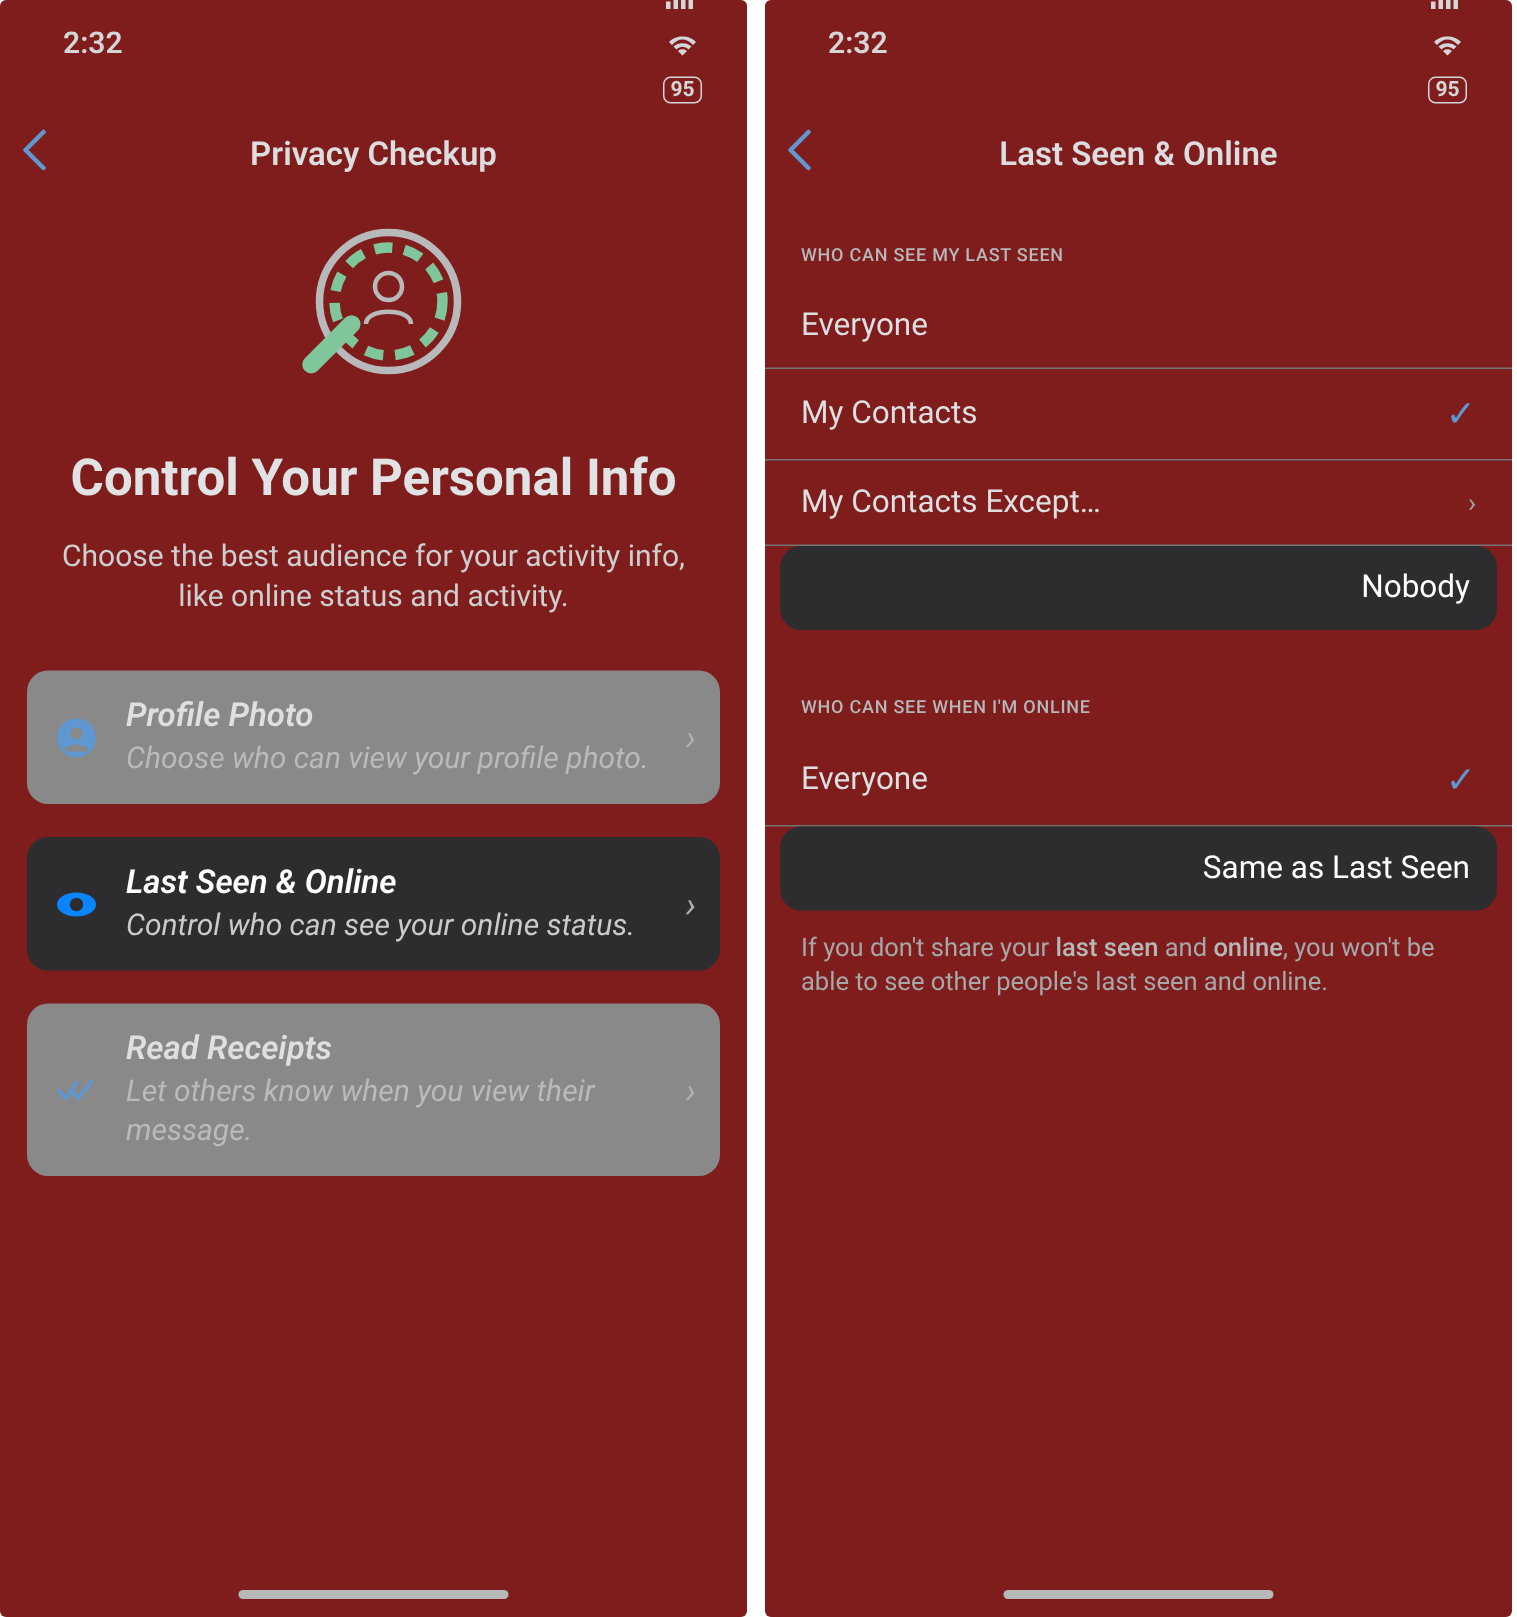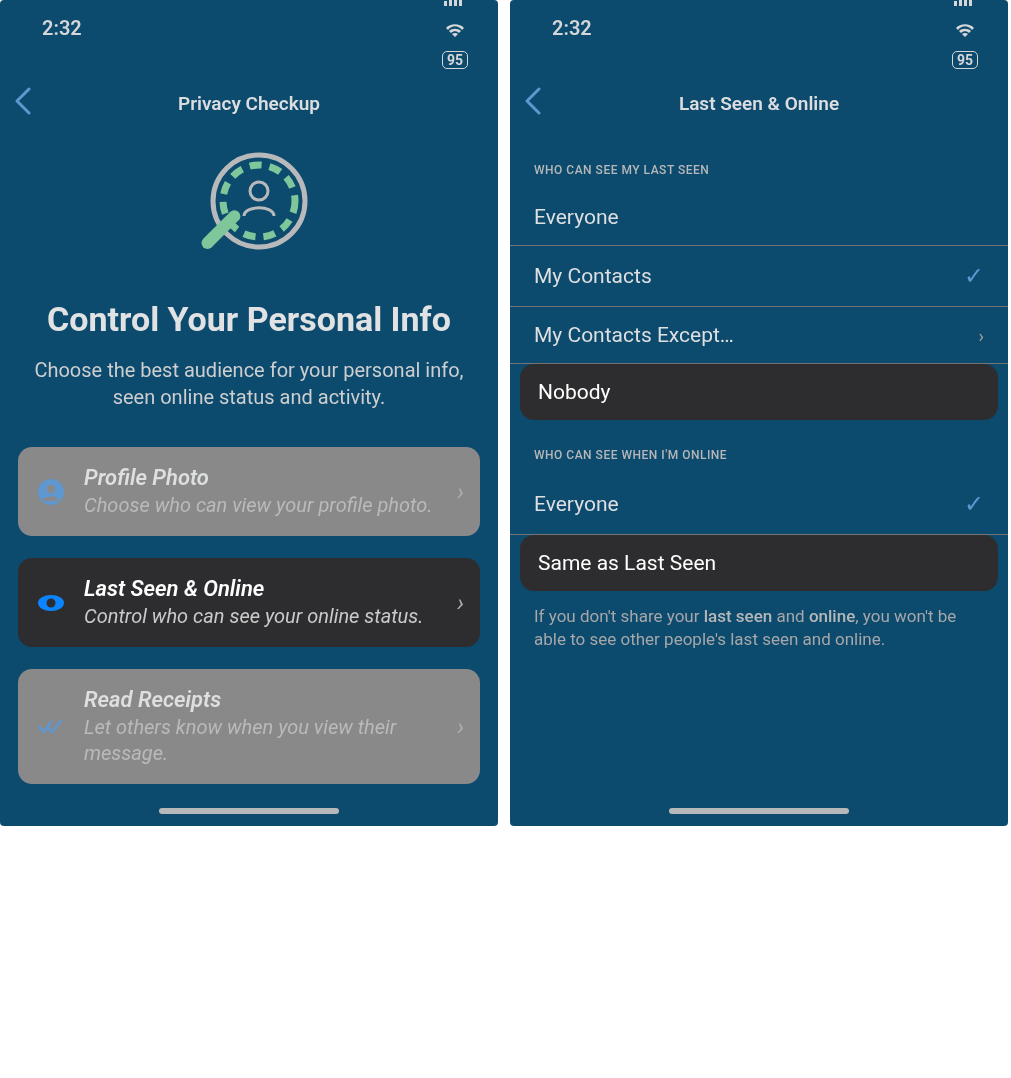--- a/index.html
+++ b/index.html
@@ -5,22 +5,22 @@
   * { box-sizing: border-box; margin: 0; padding: 0; }
   body {
     font-family: -apple-system, BlinkMacSystemFont, "Segoe UI", Roboto, Helvetica, Arial, sans-serif;
     background: #fff;
     display: flex;
     gap: 12px;
     padding: 0;
   }
   .phone {
     width: 498px;
-    height: 826px;
-    background: #0c4a6e;
+    height: 1078px;
+    background: #7f1d1d;
     position: relative;
     overflow: hidden;
     border-radius: 4px;
   }
   .status-bar {
     height: 55px;
     display: flex;
     justify-content: space-between;
     align-items: center;
     padding: 0 30px 0 42px;
@@ -37,21 +37,21 @@
     font-weight: 700;
     line-height: 1;
   }
   .nav-bar {
     height: 60px;
     display: flex;
     align-items: center;
     justify-content: center;
     position: relative;
     color: #dcdddf;
-    font-size: 19px;
+    font-size: 22px;
     font-weight: 600;
     margin-top: 18px;
     text-align: center;
   }
   .back-chevron {
     position: absolute;
     left: 14px;
     color: #5f97d0;
     font-size: 34px;
     font-weight: 300;
@@ -145,21 +145,21 @@
   .list-row {
     padding: 16px 24px;
     color: #dedfe0;
     font-size: 21px;
     display: flex;
     justify-content: space-between;
     align-items: center;
     cursor: pointer;
     border-bottom: 1px solid #747475;
   }
-  .list-row:last-child { border-bottom: none; }
+  .list-row:last-child { border-bottom: none; justify-content: flex-end; }
   .list-row.highlighted {
     background: #2d2d2f;
     color: #fff;
     border-radius: 14px;
     margin: 0 10px;
     padding: 16px 18px;
     border-bottom: none;
   }
   .check-mark { color: #5f97d0; font-size: 24px; }
   .row-chevron { color: #a1a2a3; font-size: 18px; }
@@ -209,21 +209,21 @@
     <svg width="160" height="120" viewBox="0 0 160 120">
       <circle cx="90" cy="50" r="46" fill="none" stroke="#b8b9ba" stroke-width="5"></circle>
       <circle cx="90" cy="50" r="36" fill="none" stroke="#7fc79b" stroke-width="7" stroke-dasharray="12 8"></circle>
       <circle cx="90" cy="40" r="9" fill="none" stroke="#b8b9ba" stroke-width="3"></circle>
       <path d="M75 65 C75 54 105 54 105 65" fill="none" stroke="#b8b9ba" stroke-width="3"></path>
       <rect x="30" y="92" width="50" height="12" rx="6" fill="#7fc79b" transform="rotate(-45 30 92)"></rect>
     </svg>
   </div>
 
   <div class="page-title">Control Your Personal Info</div>
-  <div class="page-subtitle">Choose the best audience for your personal info, seen online status and activity.</div>
+  <div class="page-subtitle">Choose the best audience for your activity info, like online status and activity.</div>
 
   <div class="option-list">
     <div class="option-row">
       <span class="option-icon">
         <svg width="26" height="26" viewBox="0 0 26 26">
             <circle cx="13" cy="13" r="13" fill="#5f97d0"></circle>
             <circle cx="13" cy="10" r="4" fill="#898989"></circle>
             <path d="M5 22 C5 16 21 16 21 22" fill="#898989"></path>
           </svg>
       </span>
@@ -308,21 +308,21 @@
     <div class="list-row">
       <span>My Contacts Except…</span>
       <span class="row-chevron">›</span>
     </div>
     <div class="list-row highlighted">
       <span>Nobody</span>
     </div>
   </div>
 
   <div class="section-block">
-    <div class="section-header" style="margin-top:28px">WHO CAN SEE WHEN I'M ONLINE</div>
+    <div class="section-header" style="margin-top:44px">WHO CAN SEE WHEN I'M ONLINE</div>
     <div class="list-row">
       <span>Everyone</span>
       <span class="check-mark">✓</span>
     </div>
     <div class="list-row highlighted">
       <span>Same as Last Seen</span>
     </div>
   </div>
 
   <div class="footer-note">

